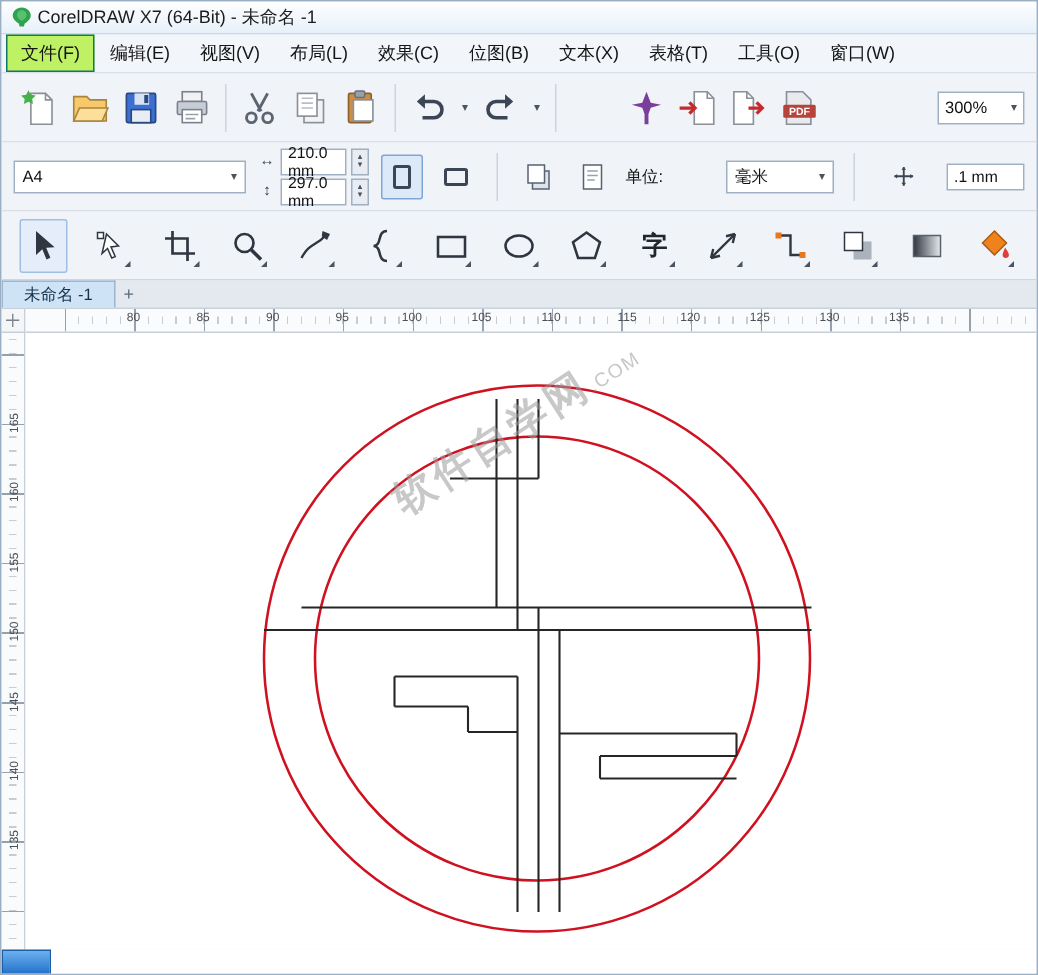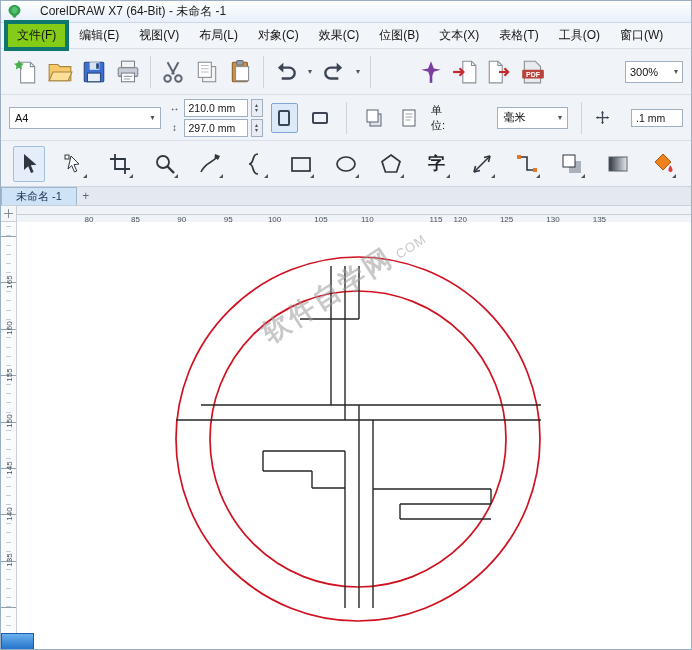--- a/index.html
+++ b/index.html
@@ -1,45 +1,45 @@
 <!DOCTYPE html>
 <html><head>
 <meta charset="utf-8">
 <style>
   *{margin:0;padding:0;box-sizing:border-box;font-family:"Liberation Sans","DejaVu Sans",sans-serif;}
   html,body{width:692px;height:650px;overflow:hidden;background:#eef2f7;}
   .app{position:relative;width:692px;height:650px;border:1px solid #9aaec4;overflow:hidden;background:#f0f3f8;}
 
   
-  .titlebar{height:22px;background:linear-gradient(#feffff,#e7f0fa);display:flex;align-items:center;gap:18px;padding:0 6px;border-bottom:1px solid #ccd8e6;}
+  .titlebar{height:22px;background:linear-gradient(#feffff,#e7f0fa);display:flex;align-items:center;gap:3px;padding:0 6px;border-bottom:1px solid #ccd8e6;}
   .titlebar .title{font-size:12px;color:#1c1c1c;}
 
   
   .menubar{height:26px;background:#f2f5f9;display:flex;align-items:center;padding:0 3px;border-bottom:1px solid #d8dfe8;}
   .menu-item{font-size:12px;color:#141414;padding:3px 9px;border:1px solid transparent;cursor:default;}
-  .menu-item.active{background:#84cc16;border:4px solid #0f766e;}
+  .menu-item.active{background:#bef264;border:1px solid #0f766e;}
 
   
   .toolbar{height:46px;background:#f0f3f8;border-bottom:1px solid #d8dfe8;display:flex;align-items:center;padding:0 8px;}
   .tbtn{position:relative;width:34px;height:36px;display:flex;align-items:center;justify-content:center;border:1px solid transparent;border-radius:2px;}
   .tbtn svg{width:26px;height:26px;}
   .tbtn.small{width:14px;}
   .sep{width:1px;height:32px;background:#ccd4de;margin:0 5px;flex:0 0 1px;}
   .dd{font-size:8px;color:#4a5360;line-height:1;}
   .zoombox{margin-left:auto;width:58px;height:22px;background:#fff;border:1px solid #9fb0c2;display:flex;align-items:center;justify-content:space-between;padding:0 4px;font-size:11px;color:#111;text-align:center;}
 
   
   .propbar{height:46px;background:#f0f3f8;border-bottom:1px solid #d8dfe8;display:flex;align-items:center;padding:0 8px;gap:8px;}
   .select{background:#fff;border:1px solid #9fb0c2;height:22px;display:flex;align-items:center;justify-content:space-between;padding:0 5px;font-size:11px;color:#111;text-align:center;}
   .select.paper{width:155px;}
   .select.units{width:72px;margin-left:34px;}
   .dims{display:flex;flex-direction:column;gap:2px;}
   .dimrow{display:flex;align-items:center;gap:3px;}
   .dimicon{font-size:10px;color:#3c4554;width:12px;text-align:center;}
-  .diminput{width:64px;height:18px;background:#fff;border:1px solid #9fb0c2;font-size:10.5px;color:#111;display:flex;align-items:center;padding:0 4px;}
+  .diminput{width:44px;height:18px;background:#fff;border:1px solid #9fb0c2;font-size:10.5px;color:#111;display:flex;align-items:center;padding:0 4px;}
   .spin{display:flex;flex-direction:column;justify-content:center;width:12px;height:18px;border:1px solid #9fb0c2;background:#e9edf3;}
   .spin span{font-size:6px;line-height:4.5px;text-align:center;color:#4a5360;}
   .obtn{width:28px;height:30px;display:flex;align-items:center;justify-content:center;border:1px solid transparent;border-radius:2px;}
   .obtn.active{background:#dbe9f9;border:1px solid #7ea7d8;}
   .orient-p{width:12px;height:16px;border:2px solid #3c4554;border-radius:2px;}
   .orient-l{width:16px;height:12px;border:2px solid #3c4554;border-radius:2px;}
   .obtn svg{width:20px;height:20px;}
   .units-label{font-size:11px;color:#141414;}
   .nudge{margin-left:auto;display:flex;align-items:center;gap:21px;}
   .nudge svg{width:15px;height:15px;}
@@ -52,21 +52,21 @@
   .tool.activeTool{background:#e4edf9;border:1px solid #9fc0e2;}
   .tool.fly::after{content:"";position:absolute;right:2px;bottom:3px;border-left:4px solid transparent;border-bottom:4px solid #4a5360;}
   .textglyph{font-size:17px;font-weight:700;color:#20262e;line-height:1;}
 
   
   .tabbar{height:19px;background:#e4e9f0;display:flex;align-items:flex-end;border-bottom:1px solid #c8d0da;}
   .doc-tab{height:18px;background:#cfe3f7;border:1px solid #9fb6cf;border-bottom:none;font-size:11px;color:#16324a;display:flex;align-items:center;padding:0 14px;}
   .add-tab{width:18px;height:18px;display:flex;align-items:center;justify-content:center;font-size:12px;color:#5a6a7a;}
 
   
-  .rulerrow{height:16px;display:flex;align-items:center;}
+  .rulerrow{height:16px;display:flex;}
   .ruler-corner{width:16px;height:16px;background:#f4f6f8;border-right:1px solid #c8cfd8;border-bottom:1px solid #c8cfd8;display:flex;align-items:center;justify-content:center;}
   .h-ruler{position:relative;flex:1;background:#fafbfc;border-bottom:1px solid #c8cfd8;
     background-image:
       repeating-linear-gradient(to right,#97a1ab 0,#97a1ab 1px,transparent 1px,transparent 46.4px),
       repeating-linear-gradient(to right,#c6ccd2 0,#c6ccd2 1px,transparent 1px,transparent 9.28px);
     background-position:25.6px 0,34.9px calc(100% - 5px);
     background-size:100% 100%,100% 5px;
     background-repeat:no-repeat,no-repeat;}
   .hrnum{position:absolute;top:1px;font-size:8px;color:#4a5058;transform:translateX(-50%);}
   .workspace{position:relative;height:411px;display:flex;}
@@ -101,21 +101,20 @@
       <path d="M8 3c-2 0-3.4 1.6-3.4 3.4S6.4 9.6 8 10.6c1.6-1 3.4-2.4 3.4-4.2S10 3 8 3z" fill="#57c173"></path>
     </svg>
     <span class="title">CorelDRAW X7 (64-Bit) - 未命名 -1</span>
   </div>
 
   <div class="menubar">
     <span class="menu-item active">文件(F)</span>
     <span class="menu-item">编辑(E)</span>
     <span class="menu-item">视图(V)</span>
     <span class="menu-item">布局(L)</span>
-    <span class="menu-item">对象(C)</span>
     <span class="menu-item">效果(C)</span>
     <span class="menu-item">位图(B)</span>
     <span class="menu-item">文本(X)</span>
     <span class="menu-item">表格(T)</span>
     <span class="menu-item">工具(O)</span>
     <span class="menu-item">窗口(W)</span>
   </div>
 
   <div class="toolbar">
     <div class="tbtn">
@@ -393,21 +392,21 @@
         </svg>
     </div>
     <div class="h-ruler">
         <span class="hrnum" style="left: 72px;">80</span>
         <span class="hrnum" style="left: 118.4px;">85</span>
         <span class="hrnum" style="left: 164.8px;">90</span>
         <span class="hrnum" style="left: 211.2px;">95</span>
         <span class="hrnum" style="left: 257.6px;">100</span>
         <span class="hrnum" style="left: 304px;">105</span>
         <span class="hrnum" style="left: 350.4px;">110</span>
-        <span class="hrnum" style="left: 419px;">115</span>
+        <span class="hrnum" style="left: 401px;">115</span>
         <span class="hrnum" style="left: 443.2px;">120</span>
         <span class="hrnum" style="left: 489.6px;">125</span>
         <span class="hrnum" style="left: 536px;">130</span>
         <span class="hrnum" style="left: 582.4px;">135</span>
       </div>
   </div>
 
   <div class="workspace">
     <div class="v-ruler">
         <span class="vrnum" style="top: 60px;">165</span>

